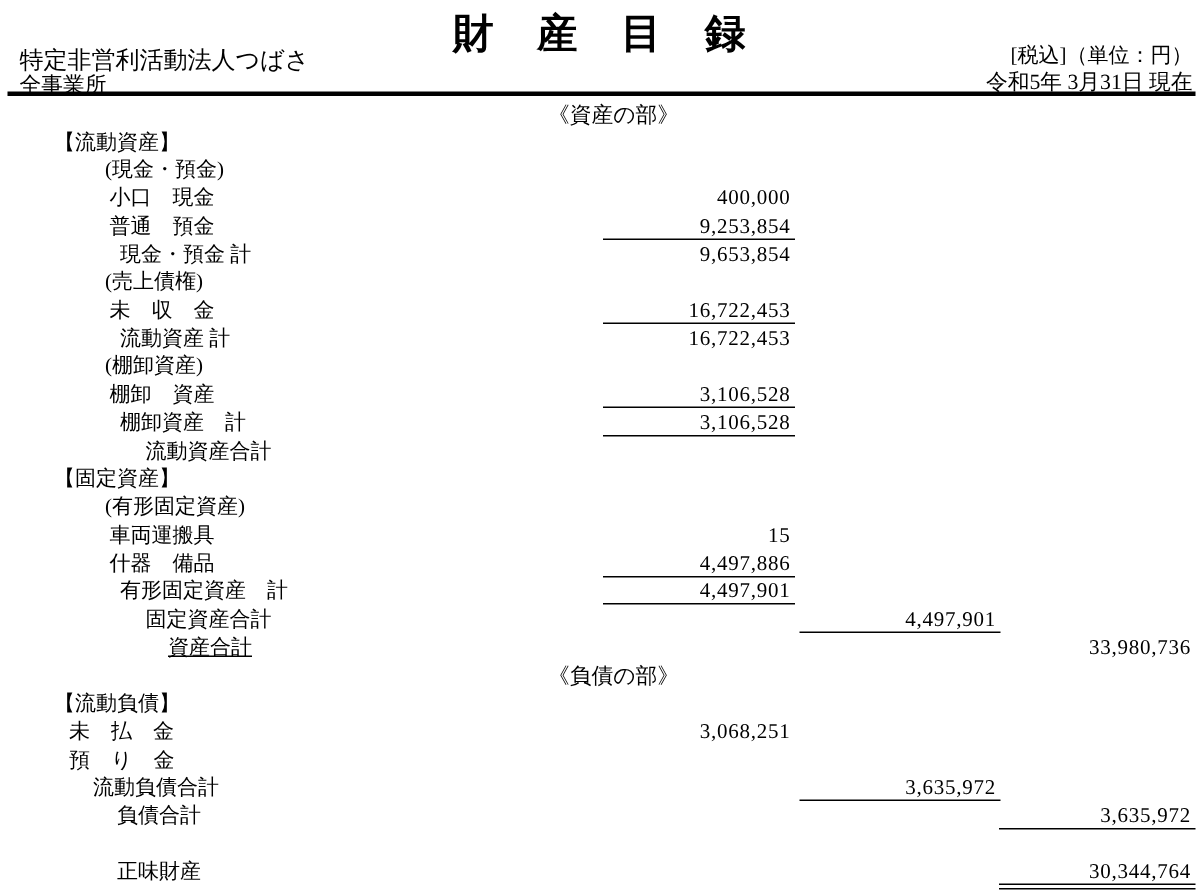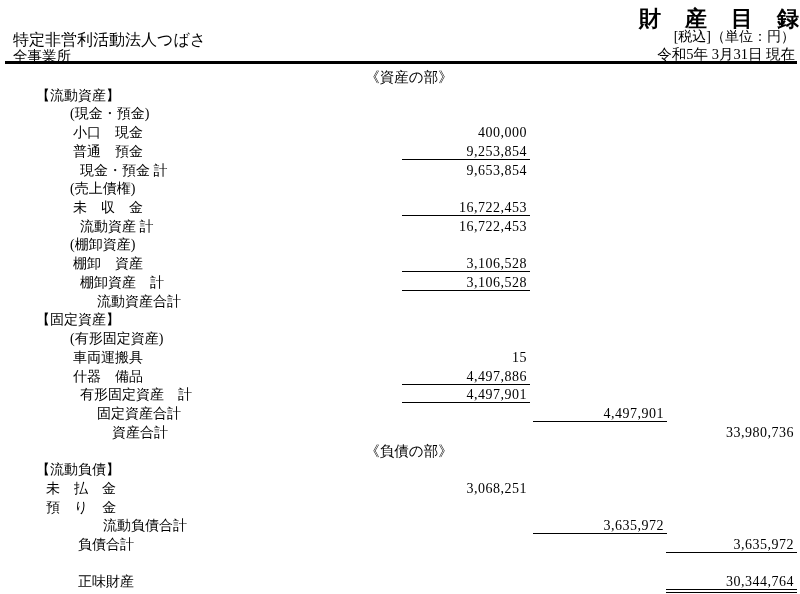--- a/index.html
+++ b/index.html
@@ -2,23 +2,23 @@
 <html><head>
 <meta charset="utf-8">
 <style>
   html,body { margin:0; padding:0; background:#fff; }
   .page {
     position:relative; width:800px; height:594px; background:#ffffff;
     color:#000; font-family:"Liberation Serif","DejaVu Serif",serif;
     overflow:hidden;
   }
   .doc-title {
-    position:absolute; top:4px; left:0; width:100%; text-align:right;
+    position:absolute; top:4px; left:0; width:100%; text-align:center;
     font-family:"Liberation Sans","DejaVu Sans",sans-serif;
-    font-size:22px; font-weight:bold; letter-spacing:1px; white-space:pre;
+    font-size:27px; font-weight:bold; letter-spacing:1px; white-space:pre;
   }
   .org-name  { position:absolute; left:13px; top:30px; font-size:16px; }
   .office    { position:absolute; left:13px; top:47px; font-size:14.5px; }
   .tax-note  { position:absolute; right:5px; top:28px; font-size:14px; text-align:center;padding-left:24px; }
   .as-of     { position:absolute; right:5px; top:45px; font-size:14.5px; text-align:left; }
   .head-rule { position:absolute; left:5px; right:3px; top:61px; border-top:3px solid #000; height:0; }
 
   .body { position:absolute; top:68px; left:0; width:100%; }
   .row  { position:relative; height:18.72px; }
   .lbl  { position:absolute; top:1px; font-size:14px; line-height:16px; white-space:pre; }
@@ -34,23 +34,23 @@
   .c3 { left:666px; width:128px; }
   .u  { border-bottom:1.5px solid #000; }
   .uu { border-bottom:4px double #000; }
 
   
   .i-hdr  { left:36px; }
   .i-grp  { left:50px;margin-left:20px; }
   .i-acct { left:73px; }
   .i-sub  { left:80px; }
   .i-tot  { left:97px; }
-  .i-gtot { left:112px; }
+  .i-gtot { left:112px;text-decoration:underline; }
   .i-lacct { left:46px; }
-  .i-lsub  { left:62px;margin-left:41px; }
+  .i-lsub  { left:62px; }
   .i-ltot  { left:78px; }
 </style>
 </head>
 <body>
 
 <div class="page">
 
   <div class="doc-title">財　産　目　録</div>
   <div class="org-name">特定非営利活動法人つばさ</div>
   <div class="office">全事業所</div>

